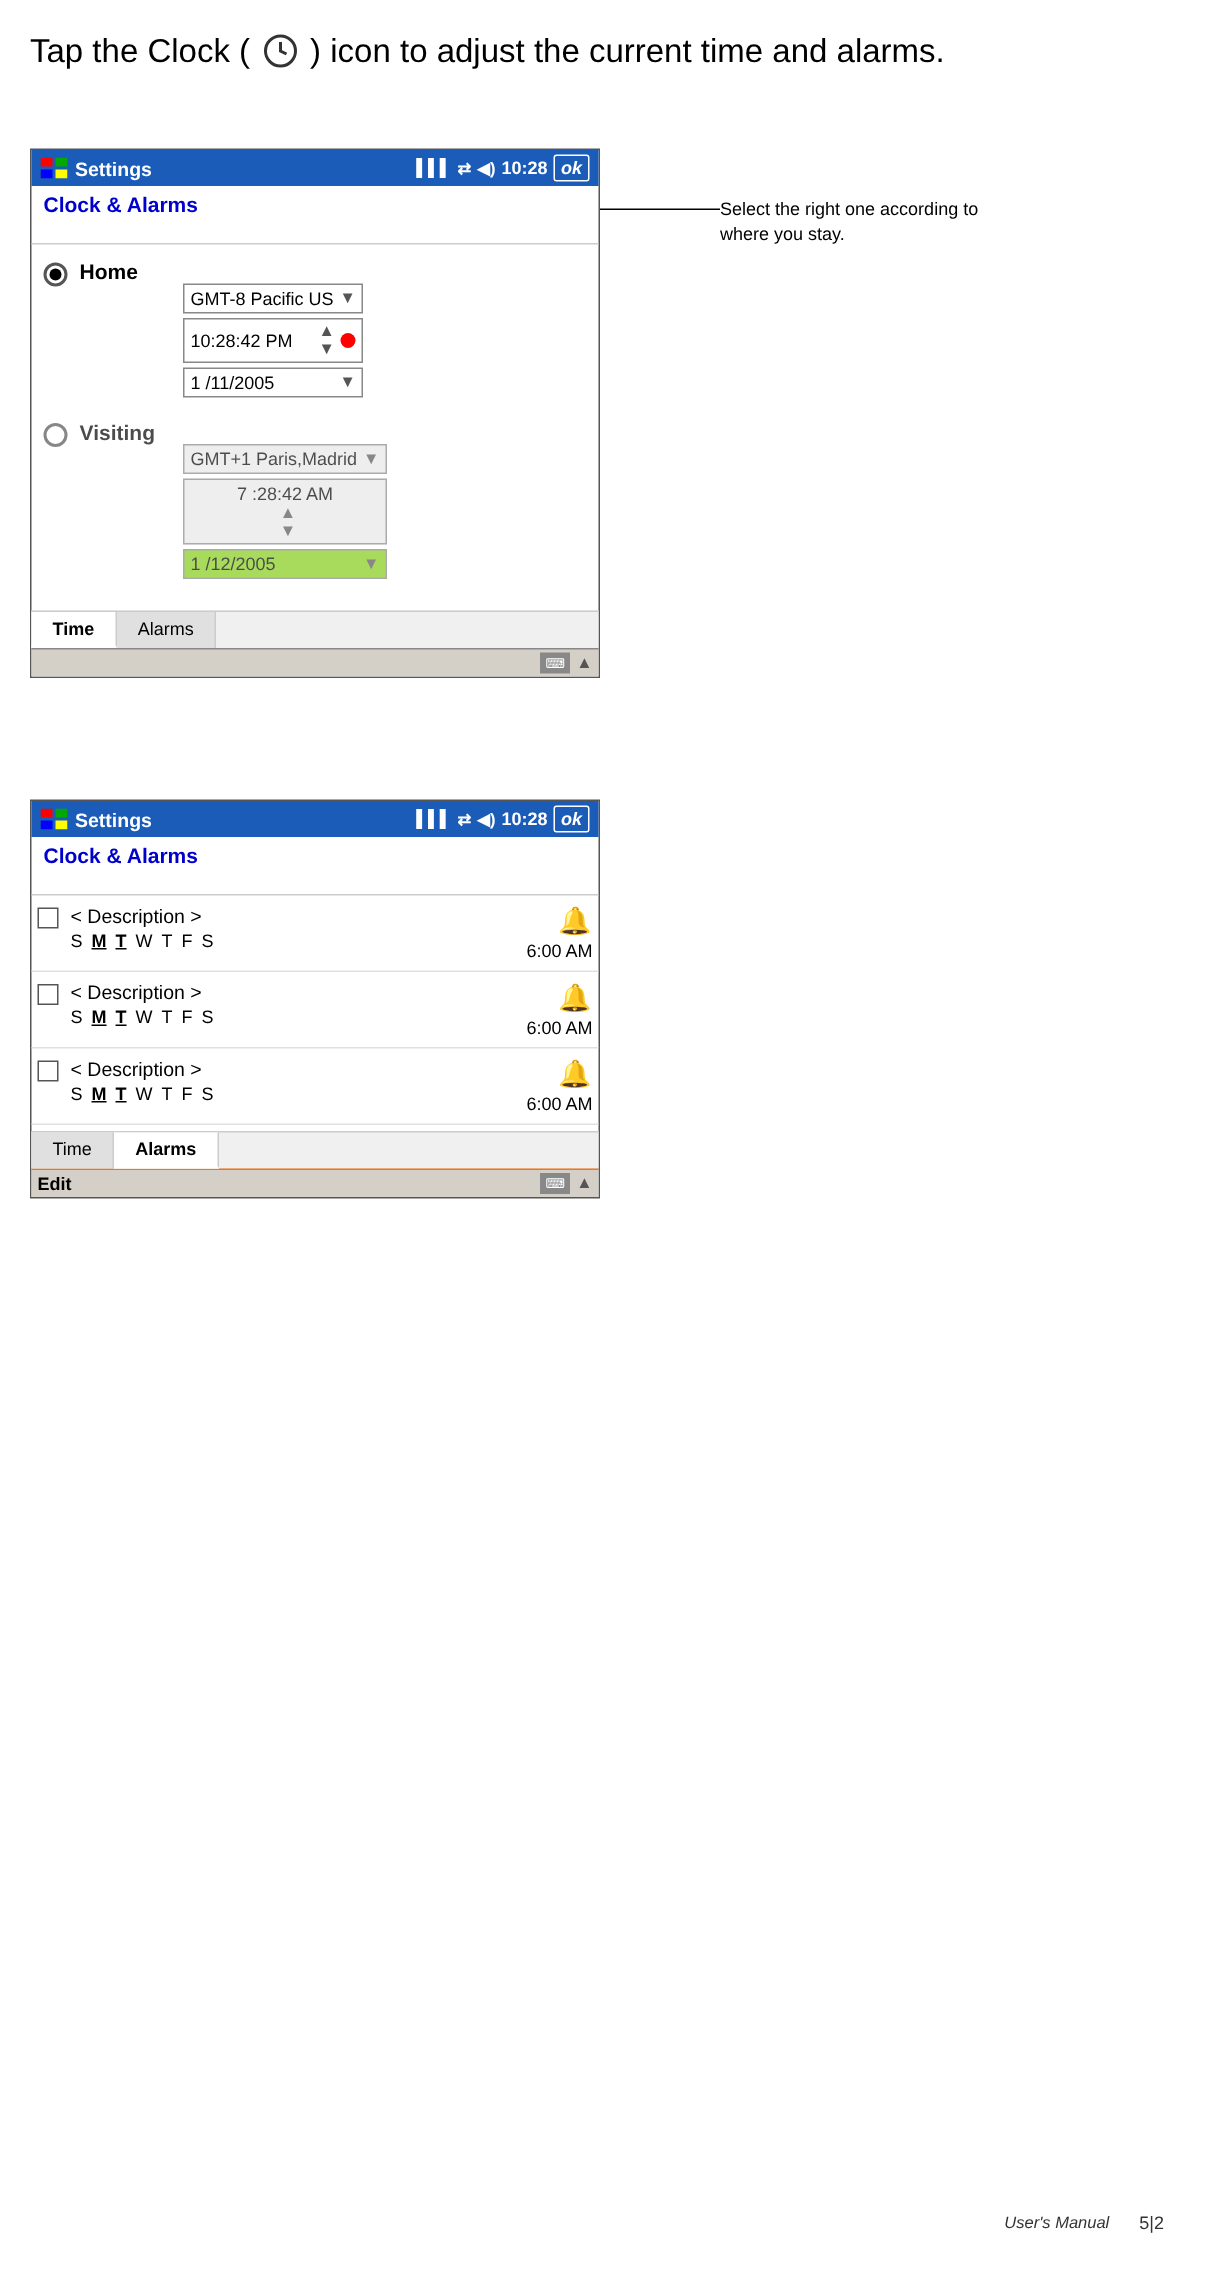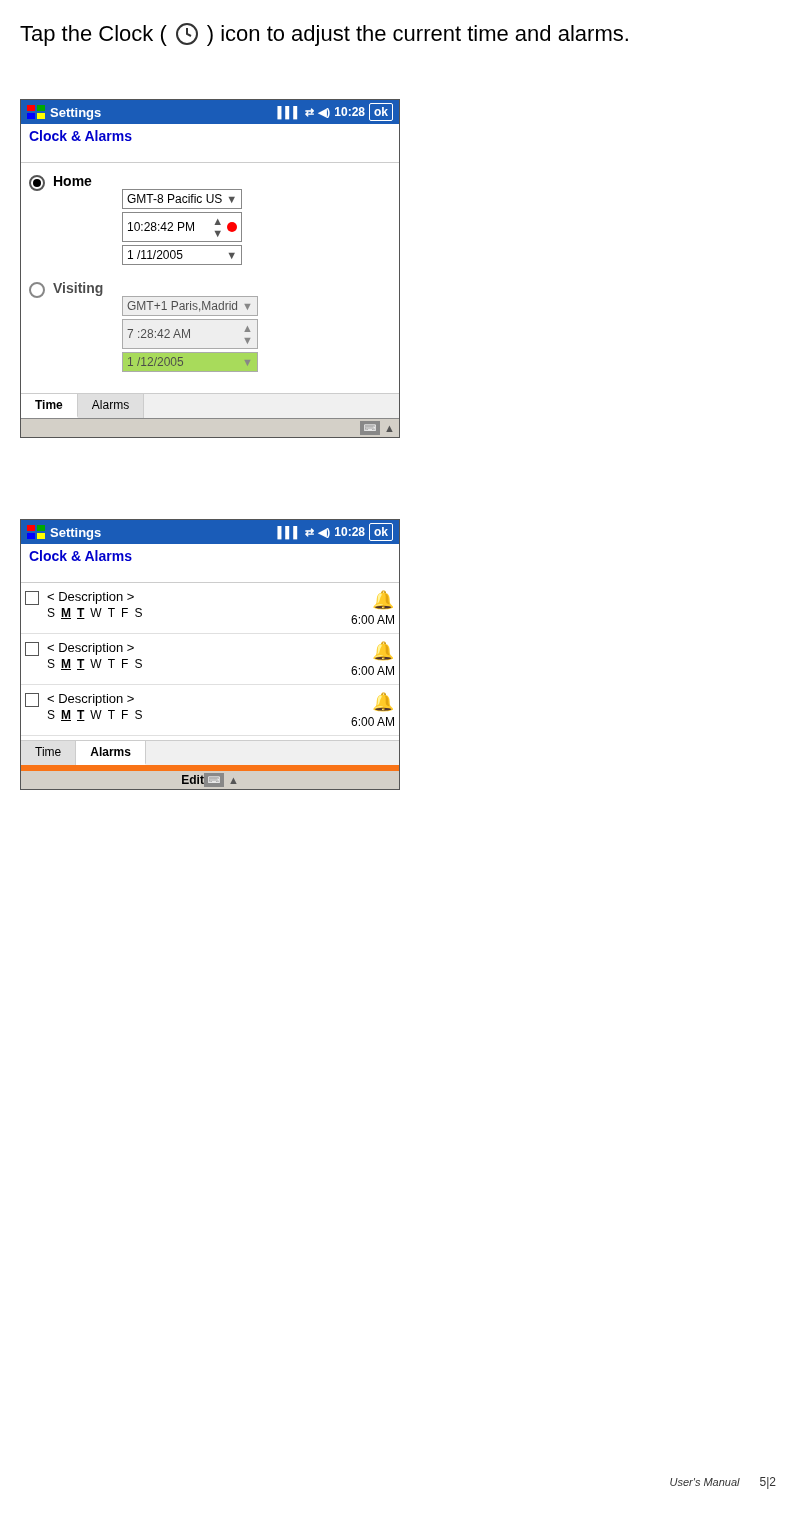--- a/index.html
+++ b/index.html
@@ -71,20 +71,21 @@
       font-size: 11px;
     }
 
     .ok-btn {
       background: #1a5cb8;
       border: 1px solid #fff;
       color: #fff;
       font-size: 12px;
       padding: 1px 4px;
       border-radius: 2px;
+      font-style: italic;
     }
 
     .pda-section-title {
       color: #0000cc;
       font-size: 14px;
       font-weight: bold;
       padding: 4px 8px 18px 8px;
       border-bottom: 1px solid #ccc;
     }
 
@@ -305,23 +306,23 @@
       font-size: 18px;
     }
 
     .alarm-time {
       font-size: 12px;
     }
 
     .pda-bottombar-edit {
       display: flex;
       align-items: center;
-      justify-content: center;
+      justify-content: space-between;
       background: #d4d0c8;
-      border-top: 6px solid #f97316;
+      border-top: 1px solid #f97316;
       padding: 2px 4px;
     }
 
     .edit-btn {
       font-size: 12px;
       font-weight: bold;
     }
 
     .bottombar-right {
       display: flex;
@@ -405,21 +406,21 @@
 
         <div class="radio-row visiting-section">
           <div class="radio-circle"></div>
           <div>
             <div class="radio-label">Visiting</div>
             <div class="settings-fields">
               <div class="field-row" style="background:#e8e8e8;">
                 <span class="field-value">GMT+1 Paris,Madrid</span>
                 <span class="field-arrow-single">▼</span>
               </div>
-              <div class="field-row" style="background:#e8e8e8;">
+              <div class="field-row" style="background:#e8e8e8;flex-direction:column;">
                 <span class="field-value">7 :28:42 AM</span>
                 <span class="field-arrow">
                   <span>▲</span>
                   <span>▼</span>
                 </span>
               </div>
               <div class="field-row" style="background:#84cc16;">
                 <span class="field-value">1 /12/2005</span>
                 <span class="field-arrow-single">▼</span>
               </div>
@@ -436,20 +437,24 @@
 
       <div class="pda-bottombar">
         <div style="display:flex;align-items:center;gap:2px;">
           <span class="keyboard-icon" style="font-size:9px;color:#fff;background:#888;padding:1px 3px;">⌨</span>
           <span class="scroll-arrow-up">▲</span>
         </div>
       </div>
     </div>
 
     
+    <div class="annotation-container">
+      <div class="annotation-line"></div>
+      <div class="annotation-text">Select the right one according to where you stay.</div>
+    </div>
   </div>
 
   
   <div class="separator-section"></div>
 
   
   <div class="screen-wrapper">
     <div class="pda-screen">
 
       <div class="pda-titlebar">

